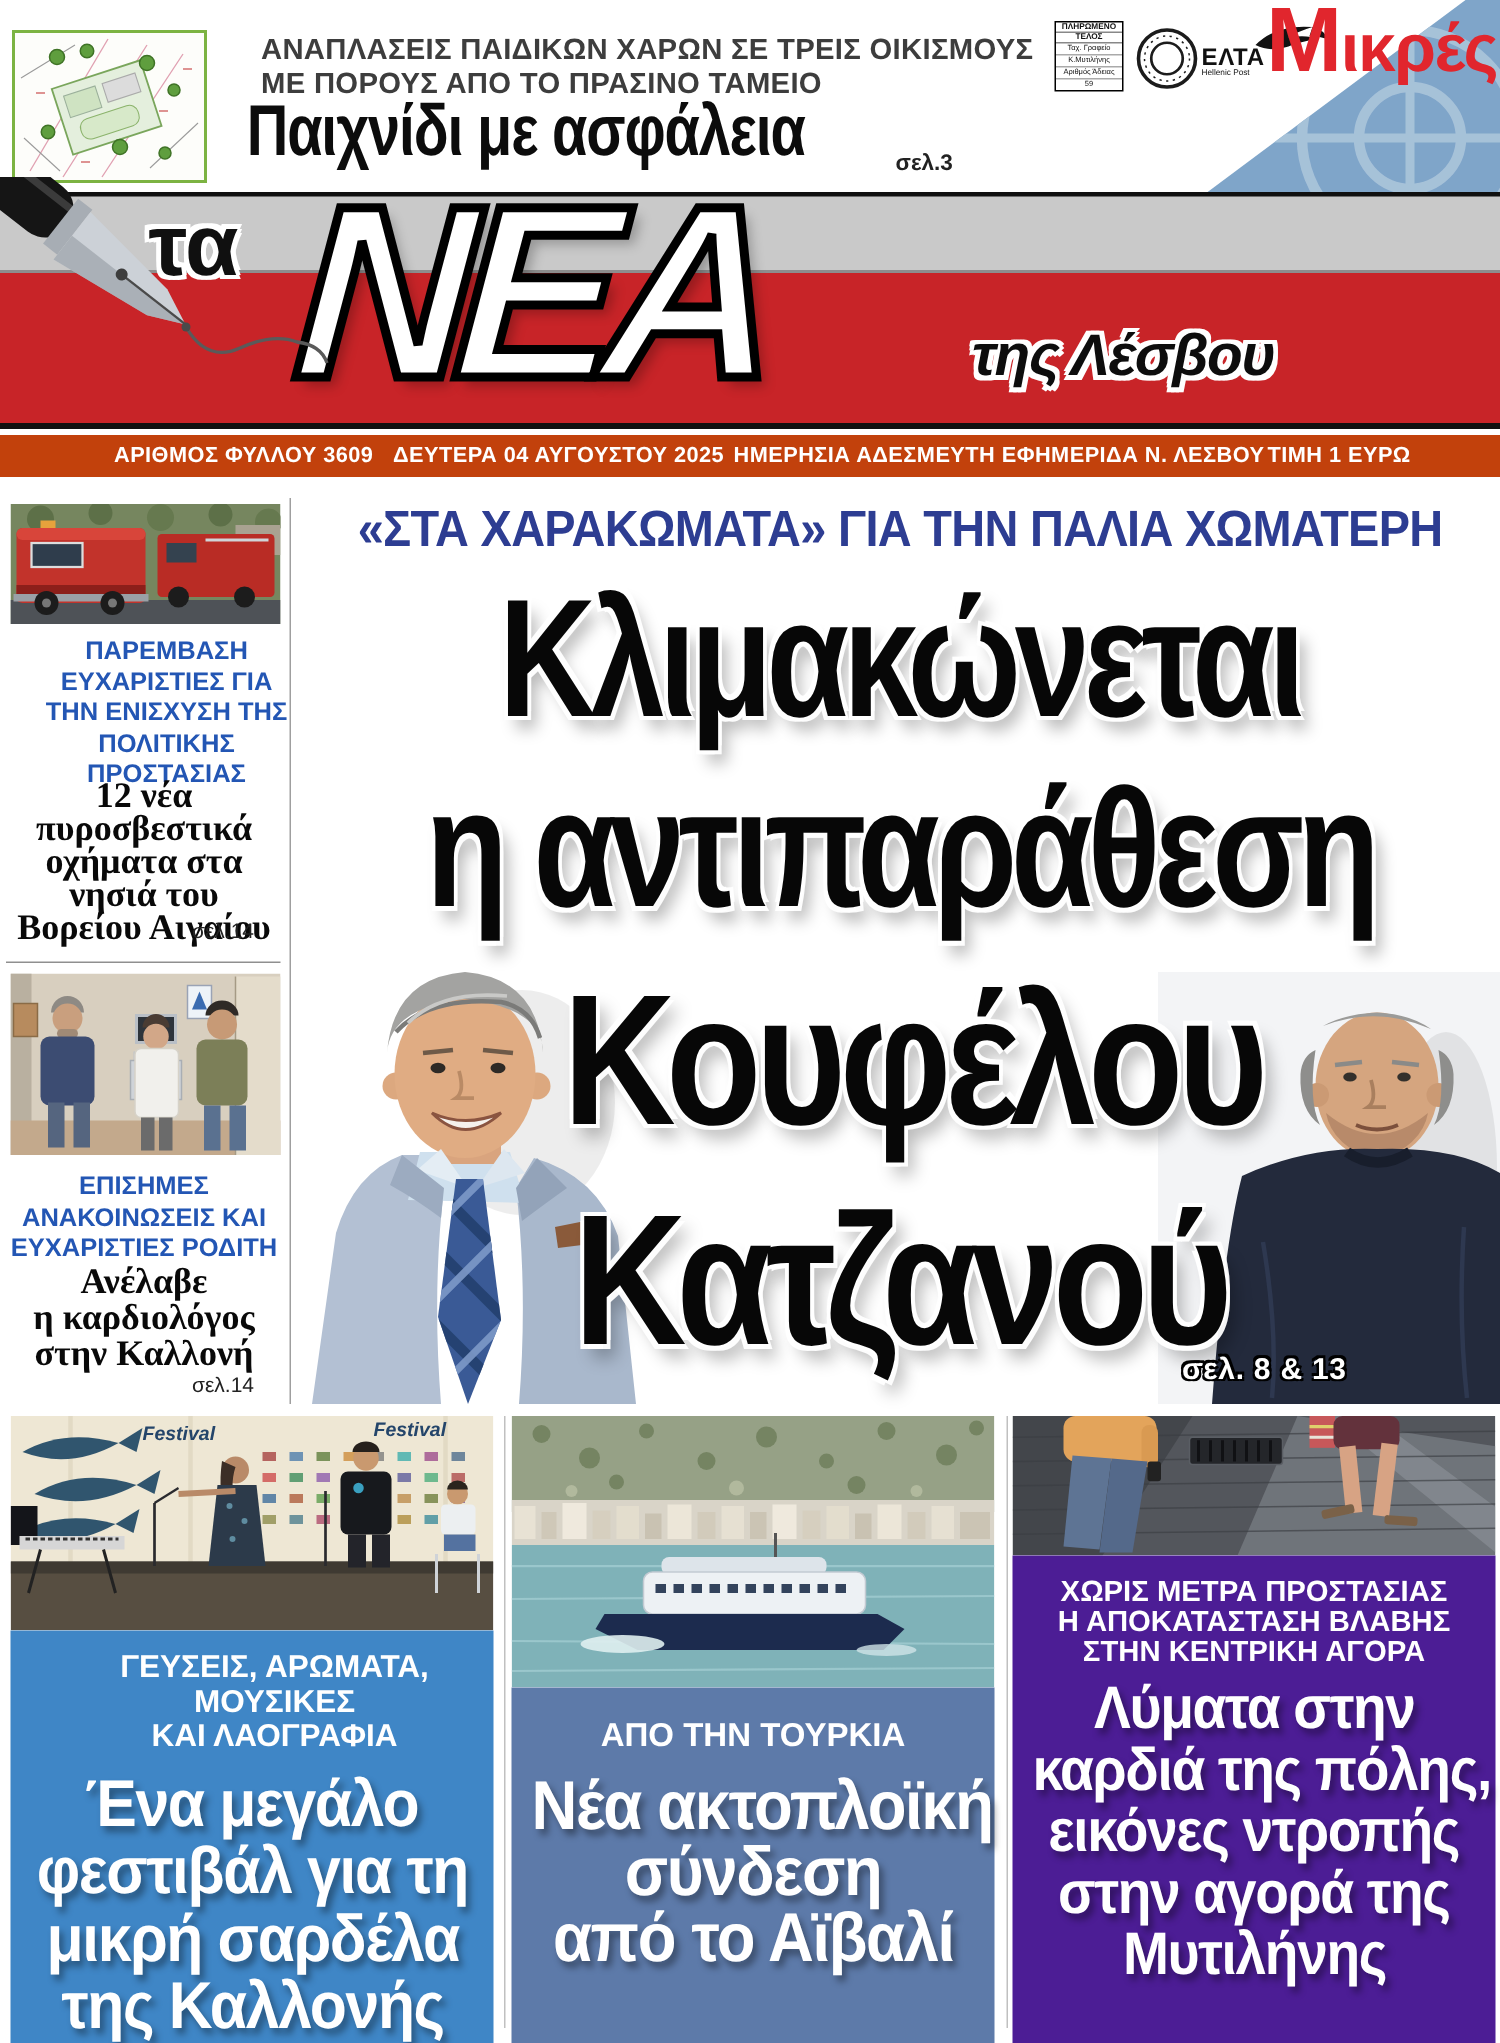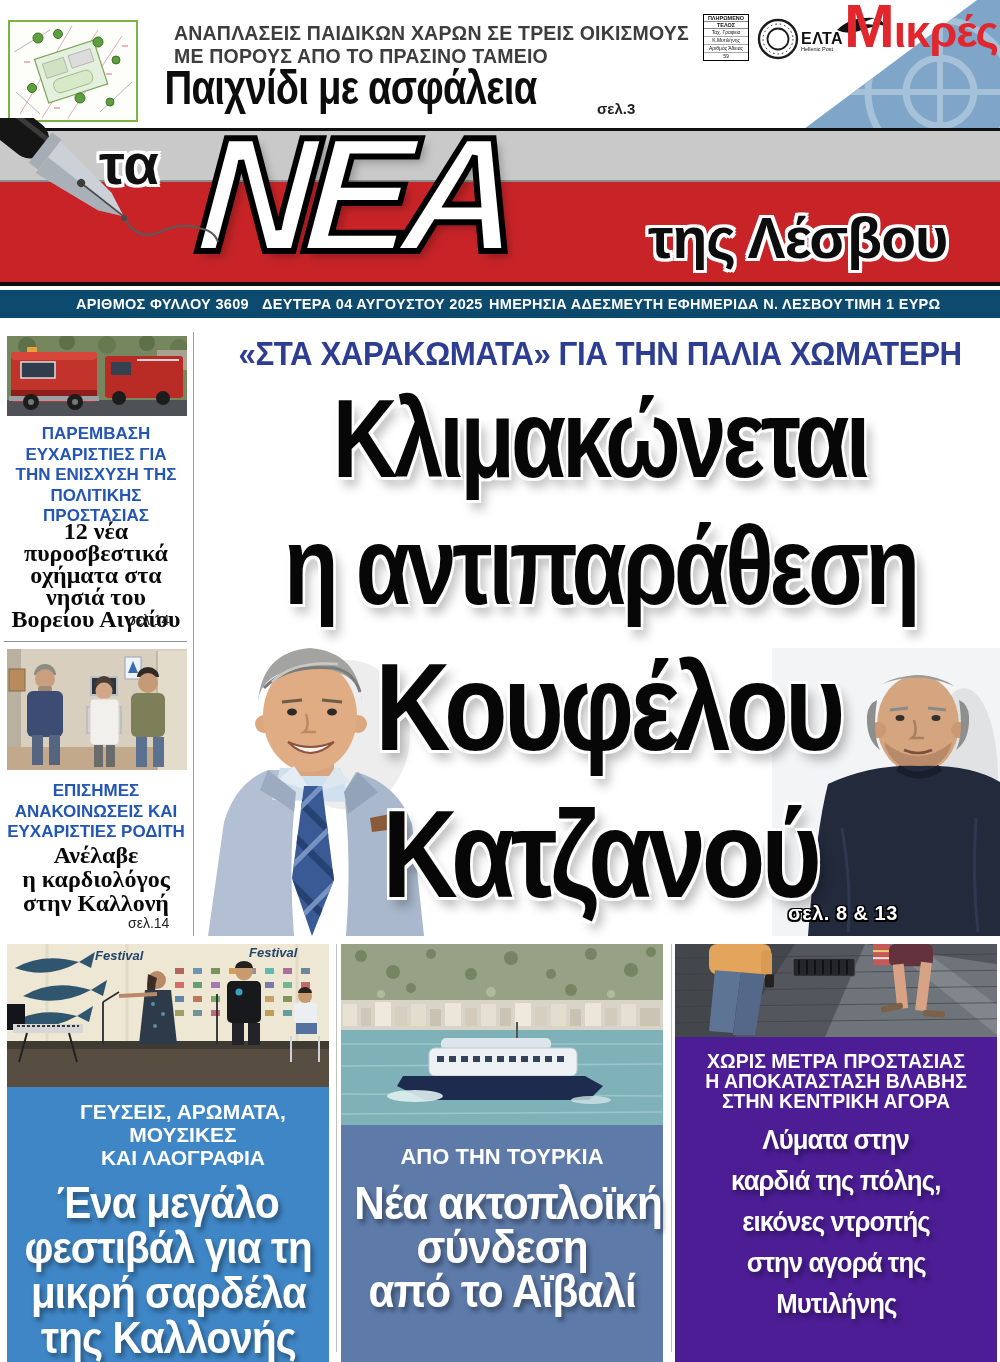--- a/index.html
+++ b/index.html
@@ -35,34 +35,34 @@
   .cw2::first-letter{font-size:66px;}
   .ctag{left:758px;top:131px;width:236px;text-align:right;font-size:26px;font-weight:bold;color:#fff;}
 
   
   .mh-gray{left:0;top:128px;width:1000px;height:52px;background:#c9c9c9;border-top:3px solid #101010;box-sizing:border-box;}
   .mh-red{left:0;top:180px;width:1000px;height:102px;background:#c82428;box-shadow:inset 0 2px 0 #8d8d8d;}
   .mh-line{left:0;top:282px;width:1000px;height:4px;background:#101010;}
   .pen{left:0;top:118px;width:224px;height:168px;z-index:4;}
   .mh-prefix{left:99px;top:134px;font-size:58px;font-weight:900;color:#101010;z-index:3;line-height:60px;}
   .mh-title{left:198px;top:116px;font-size:164px;font-weight:900;font-style:italic;color:#fff;-webkit-text-stroke:6px #000;letter-spacing:-12px;z-index:2;line-height:158px;transform:skewX(-4deg);text-shadow:6px 6px 8px rgba(0,0,0,.25);}
-  .mh-suffix{left:648px;top:206px;font-size:57px;font-weight:900;color:#0d0d0d;z-index:3;letter-spacing:-1px;line-height:64px;}
-
-  
-  .infobar{left:0;top:290px;width:1000px;height:28px;background:#0c4a6e;}
+  .mh-suffix{left:648px;top:206px;font-size:39px;font-weight:900;font-style:italic;color:#0d0d0d;z-index:3;letter-spacing:-1px;line-height:64px;}
+
+  
+  .infobar{left:0;top:290px;width:1000px;height:28px;background:#c2410c;}
   .ib{position:absolute;top:6px;color:#fff;font-size:14.5px;font-weight:bold;letter-spacing:.3px;white-space:nowrap;}
   .ib1{left:76px;} .ib2{left:262px;} .ib3{left:489px;} .ib4{left:845px;}
 
   
   .vline-sidebar{left:193px;top:332px;width:1px;height:604px;background:#9f9f9f;}
   .sb-photo1{left:7px;top:336px;width:180px;height:80px;}
   .sb-photo2{left:7px;top:649px;width:180px;height:121px;}
   .sb-photo1 svg,.sb-photo2 svg,.p-photo svg,.photo-left svg,.photo-right svg{display:block;width:100%;height:100%;}
   .sb-kicker{left:0;width:192px;text-align:center;color:#2356b4;font-weight:bold;font-size:17px;line-height:20.5px;}
-  .sb-k1{top:424px;} .sb-k2{top:781px;}
+  .sb-k1{top:424px;padding-left:15px;} .sb-k2{top:781px;}
   .sb-head{left:0;width:192px;text-align:center;font-family:"Liberation Serif","DejaVu Serif",serif;font-weight:bold;color:#090909;font-size:24px;line-height:22px;}
   .sb-h1{top:520px;} .sb-h2{top:843px;line-height:24px;}
   .sb-ref{font-size:14px;color:#222;font-family:"Liberation Sans",sans-serif;}
   .sb-r1{left:128px;top:612px;} .sb-r2{left:128px;top:915px;}
   .sb-div{left:4px;top:641px;width:183px;height:1px;background:#8f8f8f;}
 
   
   .lead-kicker{left:200px;top:334px;width:800px;text-align:center;color:#2d3d92;font-size:34px;font-weight:800;letter-spacing:-.5px;z-index:2;}
   .photo-left{left:198px;top:640px;width:233px;height:296px;z-index:1;}
   .photo-right{left:772px;top:648px;width:228px;height:288px;z-index:1;}
@@ -85,21 +85,21 @@
   .p-body{position:absolute;left:0;width:322px;bottom:0;}
   .pb1{top:143px;} .pb2{top:181px;} .pb3{top:93px;}
   .p-kicker{text-align:center;color:#fff;font-weight:bold;}
   .pk1{margin-top:13px;font-size:21px;line-height:23px;padding-left:30px;}
   .pk2{margin-top:19px;font-size:22px;line-height:26px;}
   .pk3{margin-top:14px;font-size:19.5px;line-height:20px;}
   .p-head{text-align:center;color:#fff;font-weight:900;letter-spacing:-1px;}
   .p-head span{text-shadow:3px 4px 5px rgba(0,0,0,.38);}
   .phd1{margin-top:11px;font-size:44px;line-height:45px;}
   .phd2{margin-top:11px;font-size:46px;line-height:44px;}
-  .phd3{margin-top:8px;font-size:28px;line-height:41px;text-decoration:underline;}
+  .phd3{margin-top:8px;font-size:40px;line-height:41px;text-decoration:underline;}
   .p-ref{position:absolute;right:12px;bottom:6px;color:#fff;font-size:14.5px;font-weight:bold;}
 </style>
 </head>
 <body>
 
 <div class="page">
 
   <div class="abs plan">
     <svg viewBox="0 0 126 98" preserveAspectRatio="none">
       <rect width="126" height="98" fill="#fdfdfa"></rect>

